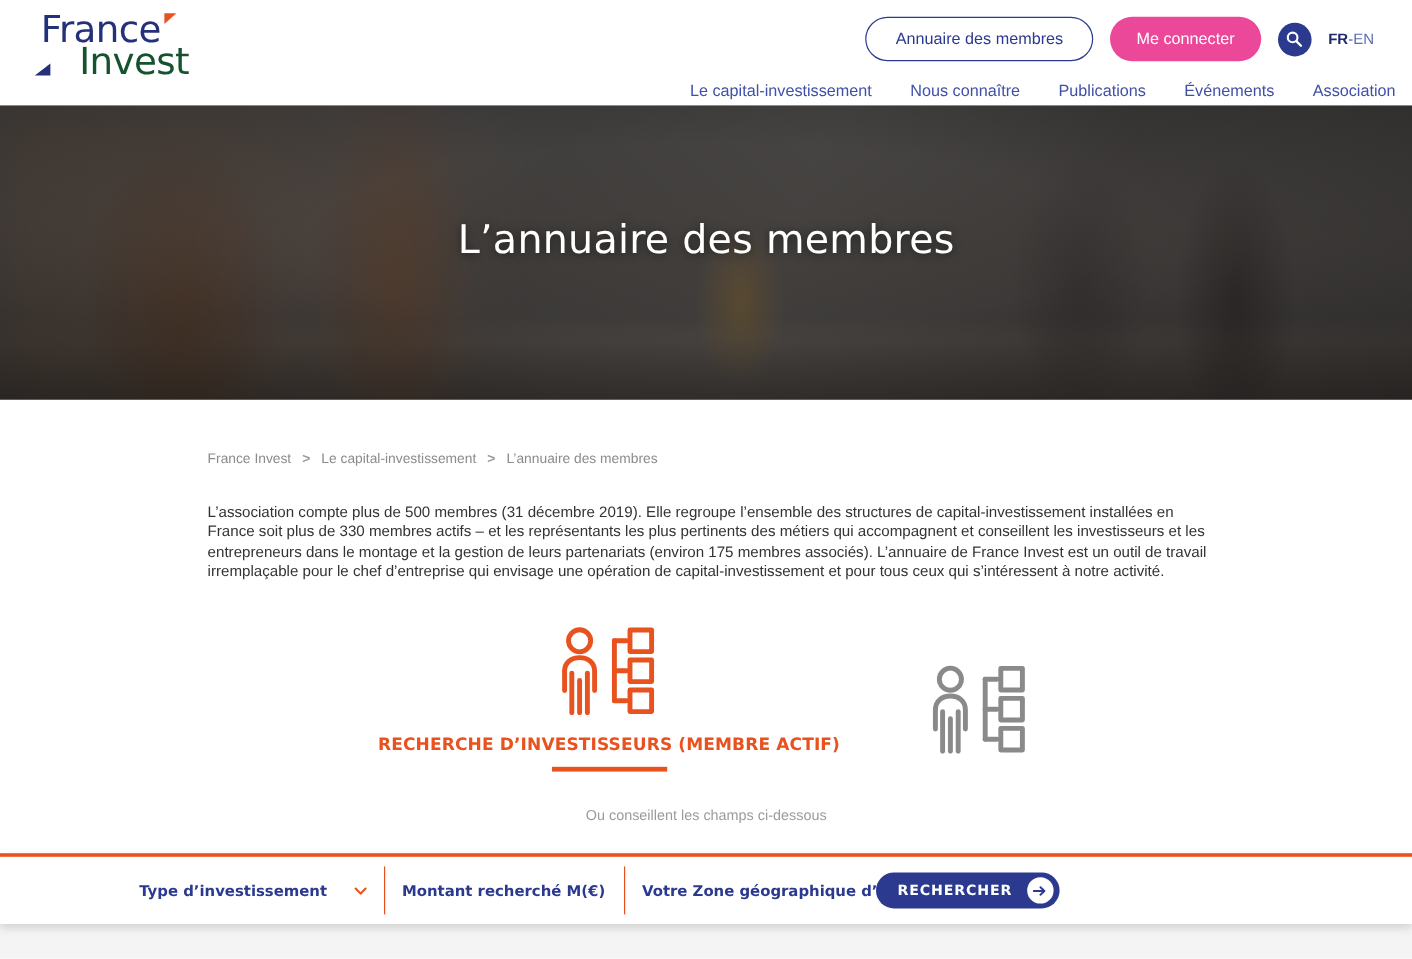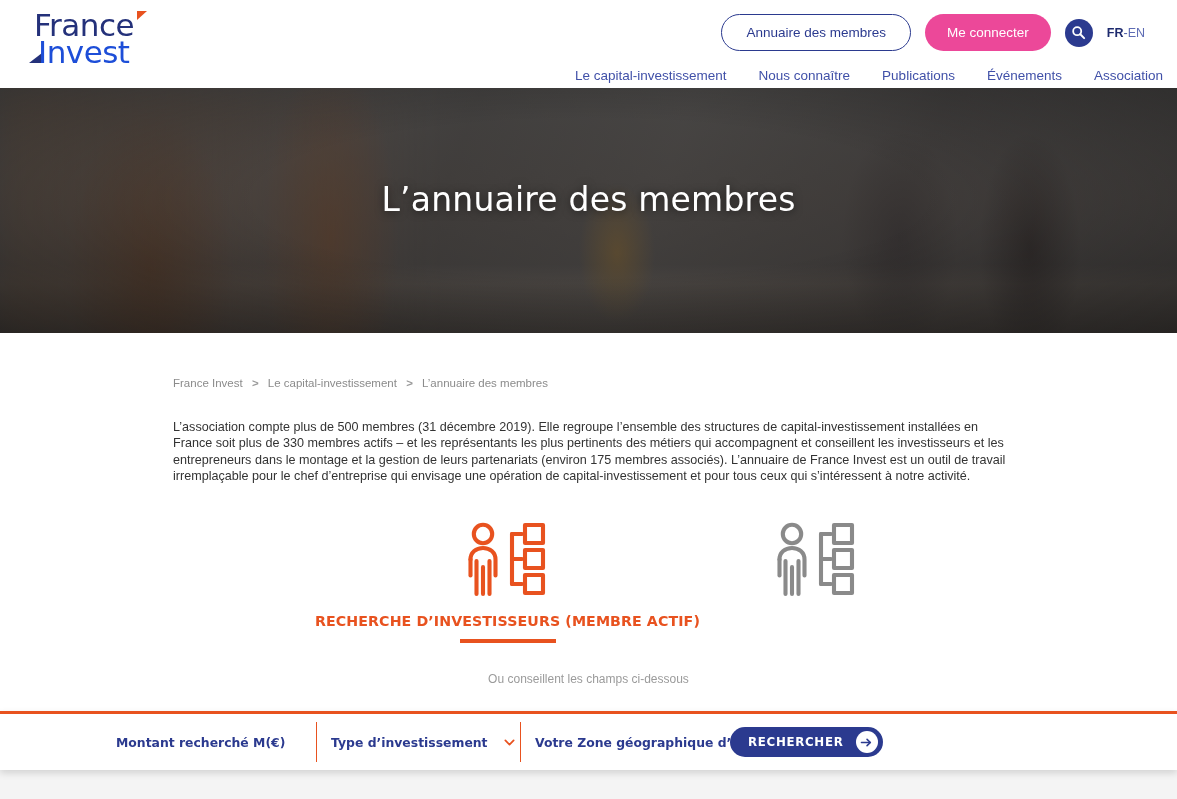--- a/index.html
+++ b/index.html
@@ -44,24 +44,24 @@
     left: 111px; top: 1px;
     width: 0; height: 0;
     border-left: 10px solid #e8521f;
     border-bottom: 9px solid transparent;
     border-top: 0;
   }
   .logo-invest {
     font-family: "DejaVu Sans", sans-serif;
     font-size: 31px;
     font-weight: 400;
-    color: #1d4ed8;
+    color: #14532d;
     letter-spacing: -0.5px;
     line-height: 31px;
-    position: absolute; left: 12px; top: 27px;
+    position: absolute; left: 40px; top: 27px;
   }
   .logo-arrow {
     position: absolute;
     left: 3px; top: 43px;
     width: 0; height: 0;
     border-right: 13px solid #24317a;
     border-top: 10px solid transparent;
   }
   .logo-tag {
     margin-left: 28px;
@@ -215,21 +215,21 @@
     color: #333333;
     text-align: left;
   }
 
   
   .tabs {
     margin-top: 34px;
     display: flex;
     justify-content: center;
     gap: 72px;
-    align-items: flex-start;
+    align-items: flex-end;
   }
   .tab {
     display: flex;
     flex-direction: column;
     align-items: center;
     cursor: pointer;
     position: relative;
     padding-bottom: 14px;
   }
   .tab .tab-icon { height: 78px; display:flex; align-items:flex-end; }
@@ -464,29 +464,29 @@
       </div>
     </div>
 
     <div class="keyword-wrap">
       <div class="keyword-hint">Ou conseillent les champs ci-dessous</div>
     </div>
   </div>
 
   <div class="filterbar">
 
-    <div class="filter-item f2">
-      <span class="f-label">Montant recherché M(€)</span>
-    </div>
-
     <div class="filter-item f1">
       <span class="f-label">Type d’investissement</span>
       <svg class="chev" viewBox="0 0 12 12" aria-hidden="true">
         <path d="M1.5 3.8 L6 8.4 L10.5 3.8" fill="none" stroke="#e8521f" stroke-width="1.9" stroke-linecap="round" stroke-linejoin="round"></path>
       </svg>
+    </div>
+
+    <div class="filter-item f2">
+      <span class="f-label">Montant recherché M(€)</span>
     </div>
 
 
     <div class="filter-item f4">
       <span class="f-label">Votre Zone géographique d’activité</span>
       <svg class="chev" viewBox="0 0 12 12" aria-hidden="true">
         <path d="M1.5 3.8 L6 8.4 L10.5 3.8" fill="none" stroke="#e8521f" stroke-width="1.9" stroke-linecap="round" stroke-linejoin="round"></path>
       </svg>
     </div>
 

